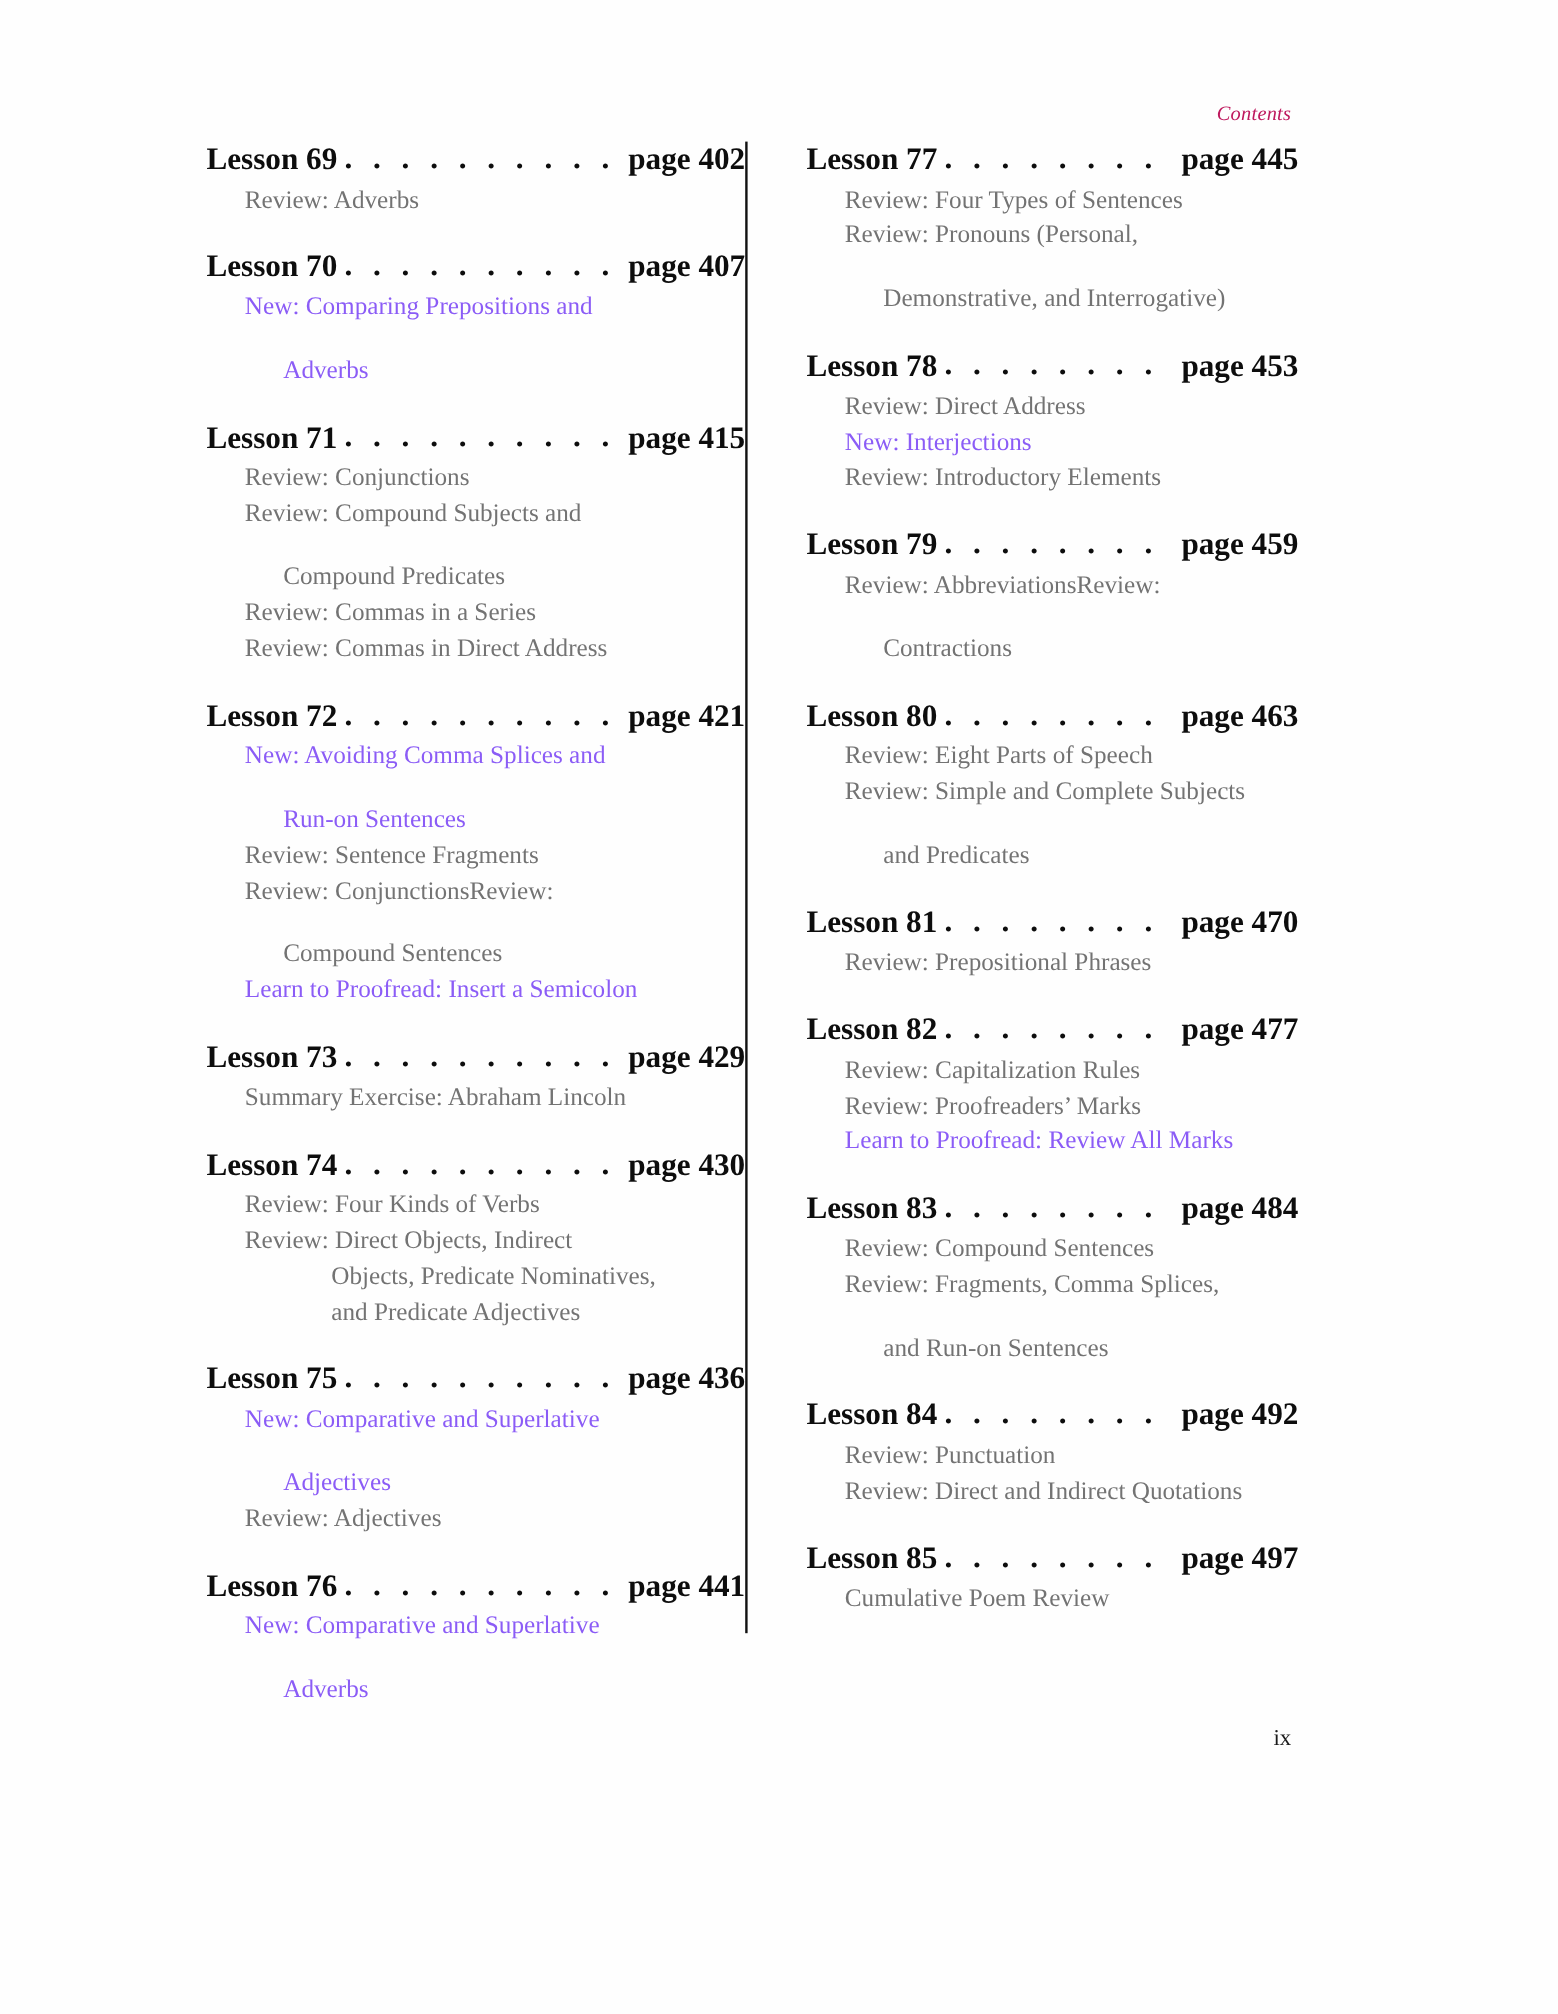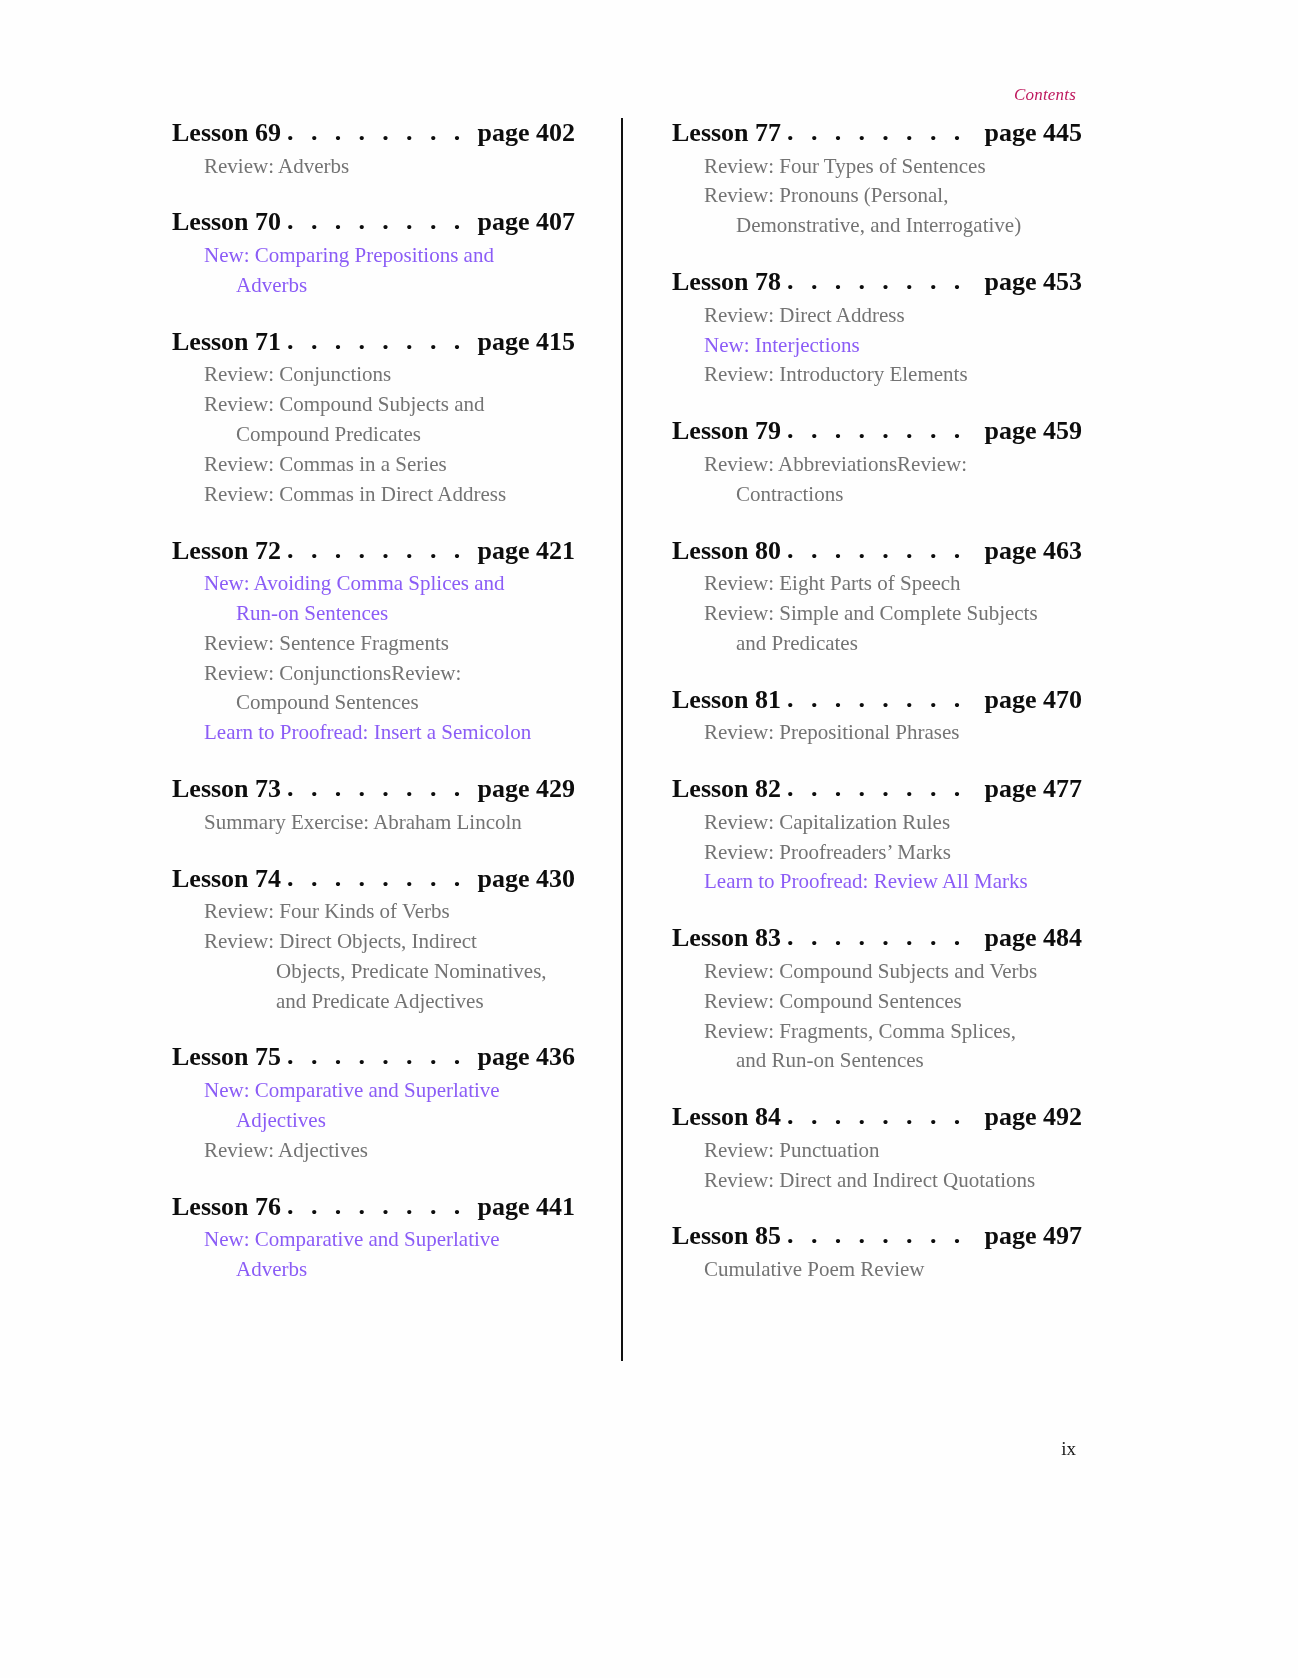--- a/index.html
+++ b/index.html
@@ -51,21 +51,20 @@
     width: 1298px;
     display: flex;
     align-items: flex-start;
   }
   .col {
     box-sizing: border-box;
   }
   .col-left {
     width: 621px;
     padding-left: 172px;
-    padding-right: 46px;
   }
   .col-right {
     width: 577px;
     padding-left: 51px;
     padding-right: 116px;
   }
 
   
   .lesson {
     margin-bottom: 26px;
@@ -113,20 +112,21 @@
     text-indent: 0;
     color: #737373;
   }
   .entry.dark {
     color: #8b5cf6;
   }
   
   .entry .wrap {
     display: block;
     padding-left: 32px;
+    margin-top: 23px;
   }
   .entry .wrap2 {
     display: block;
     padding-left: 72px;
   }
 </style>
 </head>
 <body>
 
 <div class="page">
@@ -293,21 +293,20 @@
             <div class="entry dark"><span>Learn to Proofread: Review All Marks</span></div>
           </div>
         </div>
         <div class="lesson">
           <div class="lesson-head">
             <span class="lesson-title">Lesson 83</span>
             <span class="leaders">. . . . . . . . . . . . . .</span>
             <span class="lesson-page">page 484</span>
           </div>
           <div class="entries">
-            <div class="entry"><span>Review: Compound Subjects and Verbs</span></div>
             <div class="entry"><span>Review: Compound Sentences</span></div>
             <div class="entry"><span>Review: Fragments, Comma Splices,</span><span class="wrap">and Run-on Sentences</span></div>
           </div>
         </div>
         <div class="lesson">
           <div class="lesson-head">
             <span class="lesson-title">Lesson 84</span>
             <span class="leaders">. . . . . . . . . . . . . .</span>
             <span class="lesson-page">page 492</span>
           </div>

